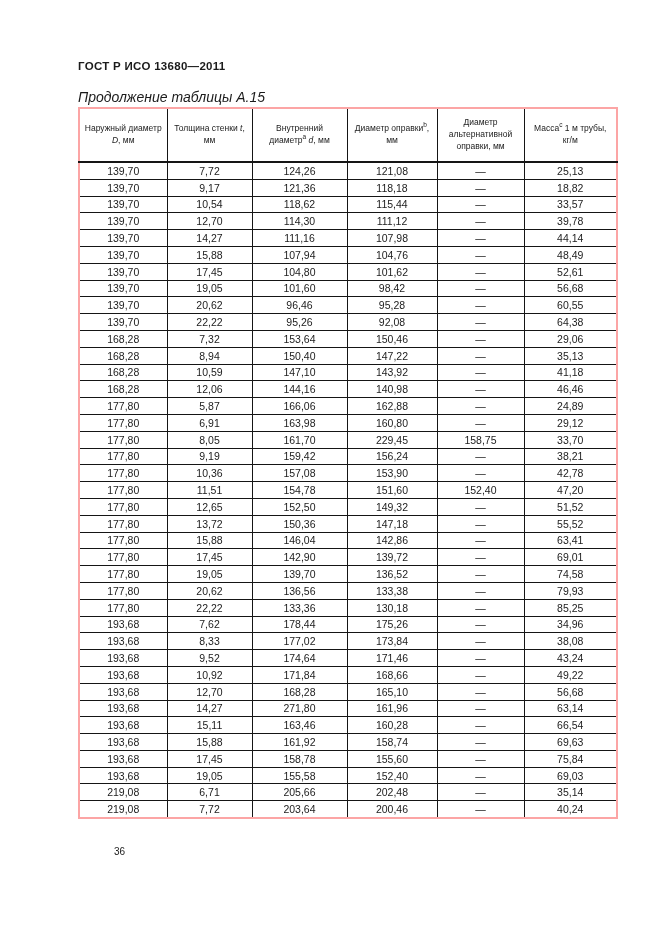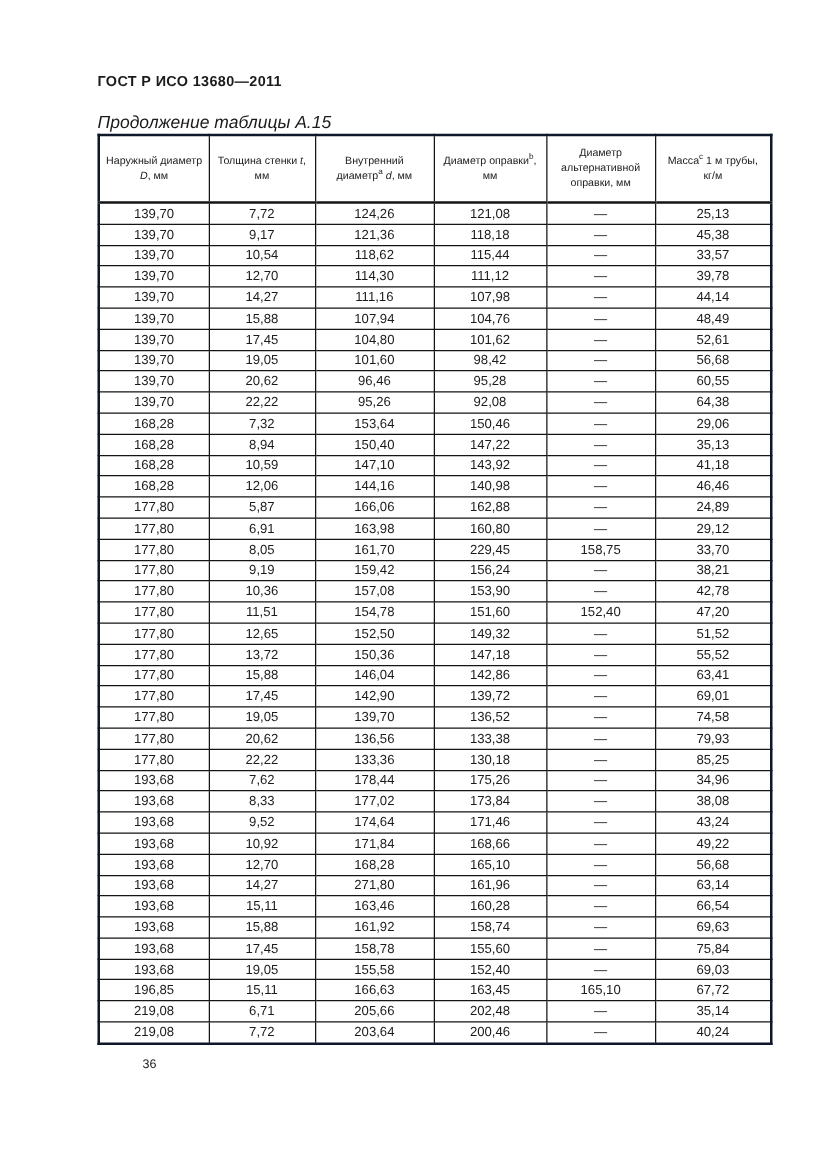--- a/index.html
+++ b/index.html
@@ -33,21 +33,21 @@
     font-style: italic;
     white-space: nowrap;
   }
   table.gost {
     position: absolute;
     left: 78px;
     top: 107px;
     width: 538px;
     border-collapse: collapse;
     table-layout: fixed;
-    border: 2px solid #0f172a;
+    border: 2px solid #fca5a5;
   }
   table.gost th,
   table.gost td {
     border: 1px solid #151515;
   }
   table.gost thead th {
     border-bottom: 2px solid #151515;
     font-size: 8.5px;
     font-weight: normal;
     text-align: center;
@@ -135,21 +135,21 @@
           <td>121,08</td>
           <td>—</td>
           <td>25,13</td>
         </tr>
         <tr>
           <td>139,70</td>
           <td>9,17</td>
           <td>121,36</td>
           <td>118,18</td>
           <td>—</td>
-          <td>45,38</td>
+          <td>18,82</td>
         </tr>
         <tr>
           <td>139,70</td>
           <td>10,54</td>
           <td>118,62</td>
           <td>115,44</td>
           <td>—</td>
           <td>33,57</td>
         </tr>
         <tr>
@@ -418,28 +418,20 @@
         </tr>
         <tr>
           <td>193,68</td>
           <td>19,05</td>
           <td>155,58</td>
           <td>152,40</td>
           <td>—</td>
           <td>69,03</td>
         </tr>
         <tr>
-          <td>196,85</td>
-          <td>15,11</td>
-          <td>166,63</td>
-          <td>163,45</td>
-          <td>165,10</td>
-          <td>67,72</td>
-        </tr>
-        <tr>
           <td>219,08</td>
           <td>6,71</td>
           <td>205,66</td>
           <td>202,48</td>
           <td>—</td>
           <td>35,14</td>
         </tr>
         <tr>
           <td>219,08</td>
           <td>7,72</td>

